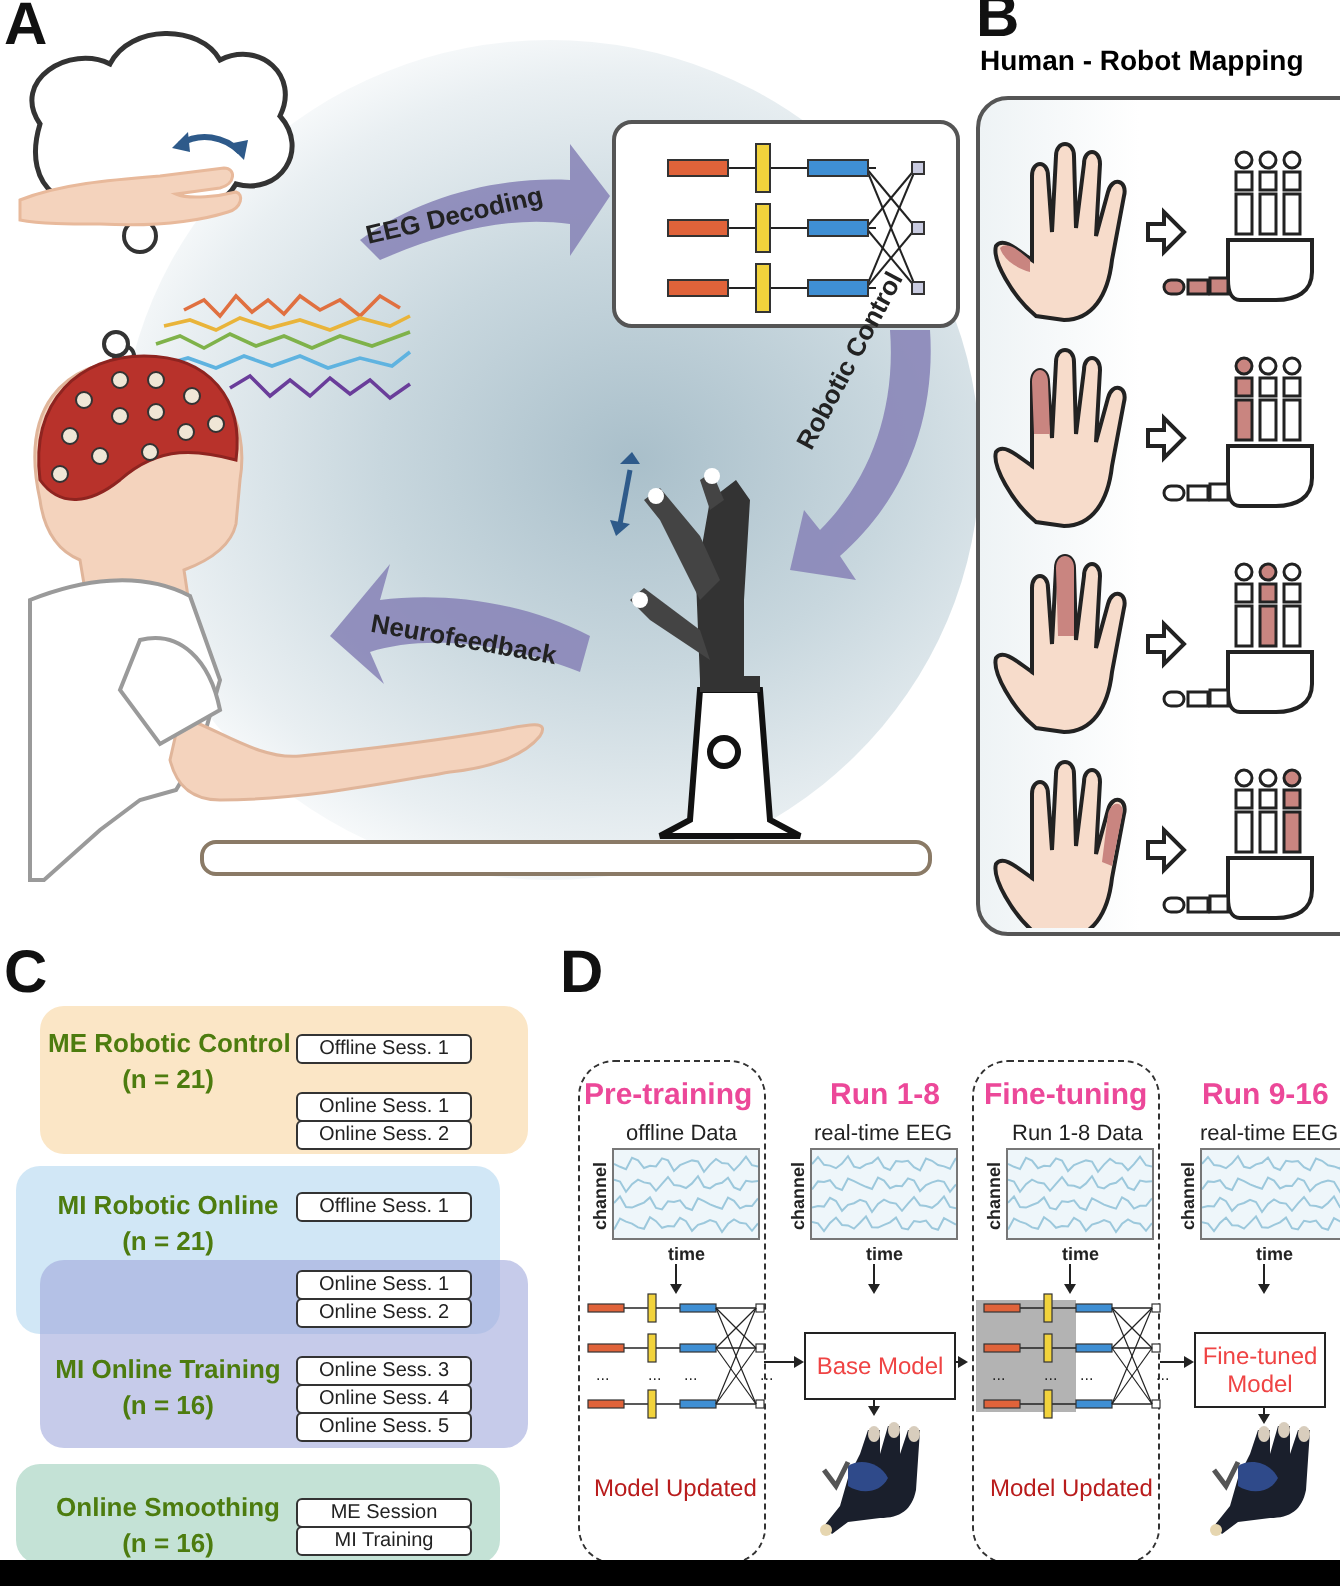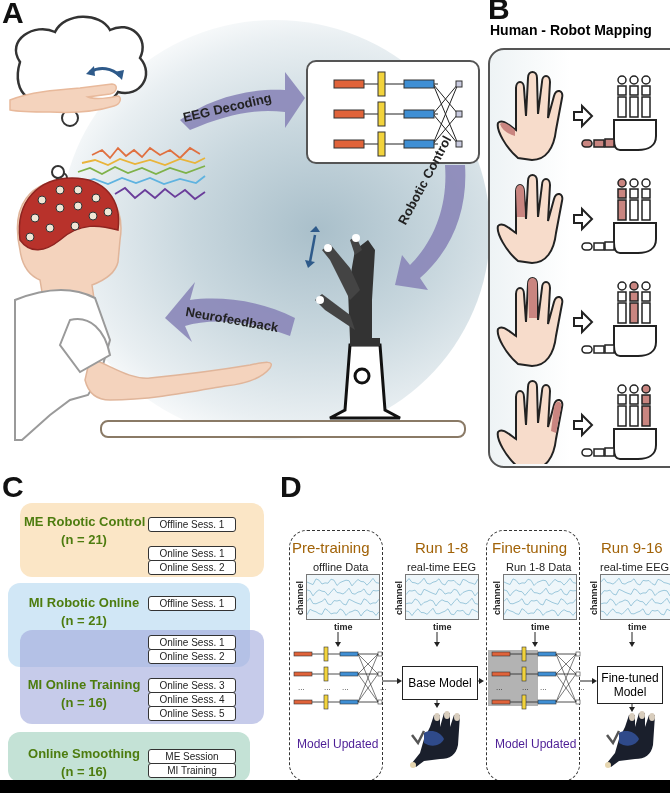--- a/index.html
+++ b/index.html
@@ -10,27 +10,27 @@
     background:radial-gradient(ellipse at 60% 50%, #a9bfca 0%, #c8d7de 35%, #e9eff2 65%, rgba(255,255,255,0) 80%);}
   .netbox{position:absolute;left:306px;top:60px;width:170px;height:100px;border:2px solid #555;border-radius:10px;background:#fff;}
   .mapbox{position:absolute;left:488px;top:48px;width:200px;height:416px;border:2px solid #555;border-radius:16px;background:linear-gradient(90deg,#eef3f5,#fff 40%);}
   .map-title{position:absolute;left:490px;top:22px;font-weight:bold;font-size:14px;color:#000000;white-space:nowrap;}
   .arrow-label{position:absolute;font-weight:bold;font-size:13px;color:#222;white-space:nowrap;}
   .table{position:absolute;left:100px;top:420px;width:362px;height:14px;border:2px solid #8a7a66;border-radius:8px;background:#fff;}
   .grp{position:absolute;border-radius:12px;}
   .grp-label{position:absolute;font-weight:bold;font-size:13px;color:#4d7c0f;text-align:center;line-height:18px;white-space:nowrap;}
   .sess{position:absolute;height:13px;border:1px solid #333;border-radius:3px;background:#fff;font-size:10px;text-align:center;line-height:13px;color:#222;width:86px;}
   .dash{position:absolute;border:1.6px dashed #333;border-radius:18px;}
-  .dtitle{position:absolute;font-weight:normal;font-size:15px;color:#a16207;white-space:nowrap;}
+  .dtitle{position:absolute;font-weight:bold;font-size:15px;color:#ec4899;white-space:nowrap;}
   .dsub{position:absolute;font-size:11px;color:#222;white-space:nowrap;}
   .eegbox{position:absolute;width:72px;height:44px;border:1.5px solid #777;background:#eef6fa;overflow:hidden;}
   .ch{position:absolute;font-size:9px;font-weight:bold;color:#222;transform:rotate(-90deg);transform-origin:left top;white-space:nowrap;}
   .tm{position:absolute;font-size:9px;font-weight:bold;color:#222;}
-  .modelbox{position:absolute;border:1.5px solid #222;background:#fff;font-size:12px;color:#000000;text-align:center;display:flex;align-items:center;justify-content:center;line-height:14px;}
-  .mupd{position:absolute;font-size:12px;color:#4c1d95;white-space:nowrap;}
+  .modelbox{position:absolute;border:1.5px solid #222;background:#fff;font-size:12px;color:#ef4444;text-align:center;display:flex;align-items:center;justify-content:center;line-height:14px;}
+  .mupd{position:absolute;font-size:12px;color:#b91c1c;white-space:nowrap;}
   .blackbar{position:absolute;left:0;top:780px;width:670px;height:13px;background:#000;}
 </style>
 </head>
 <body>
 
 <div class="panel-letter" style="left:2px;top:-4px;">A</div>
 <div class="bgfog"></div>
 
 <svg class="abs" style="left:0;top:0" width="490" height="450">
 

